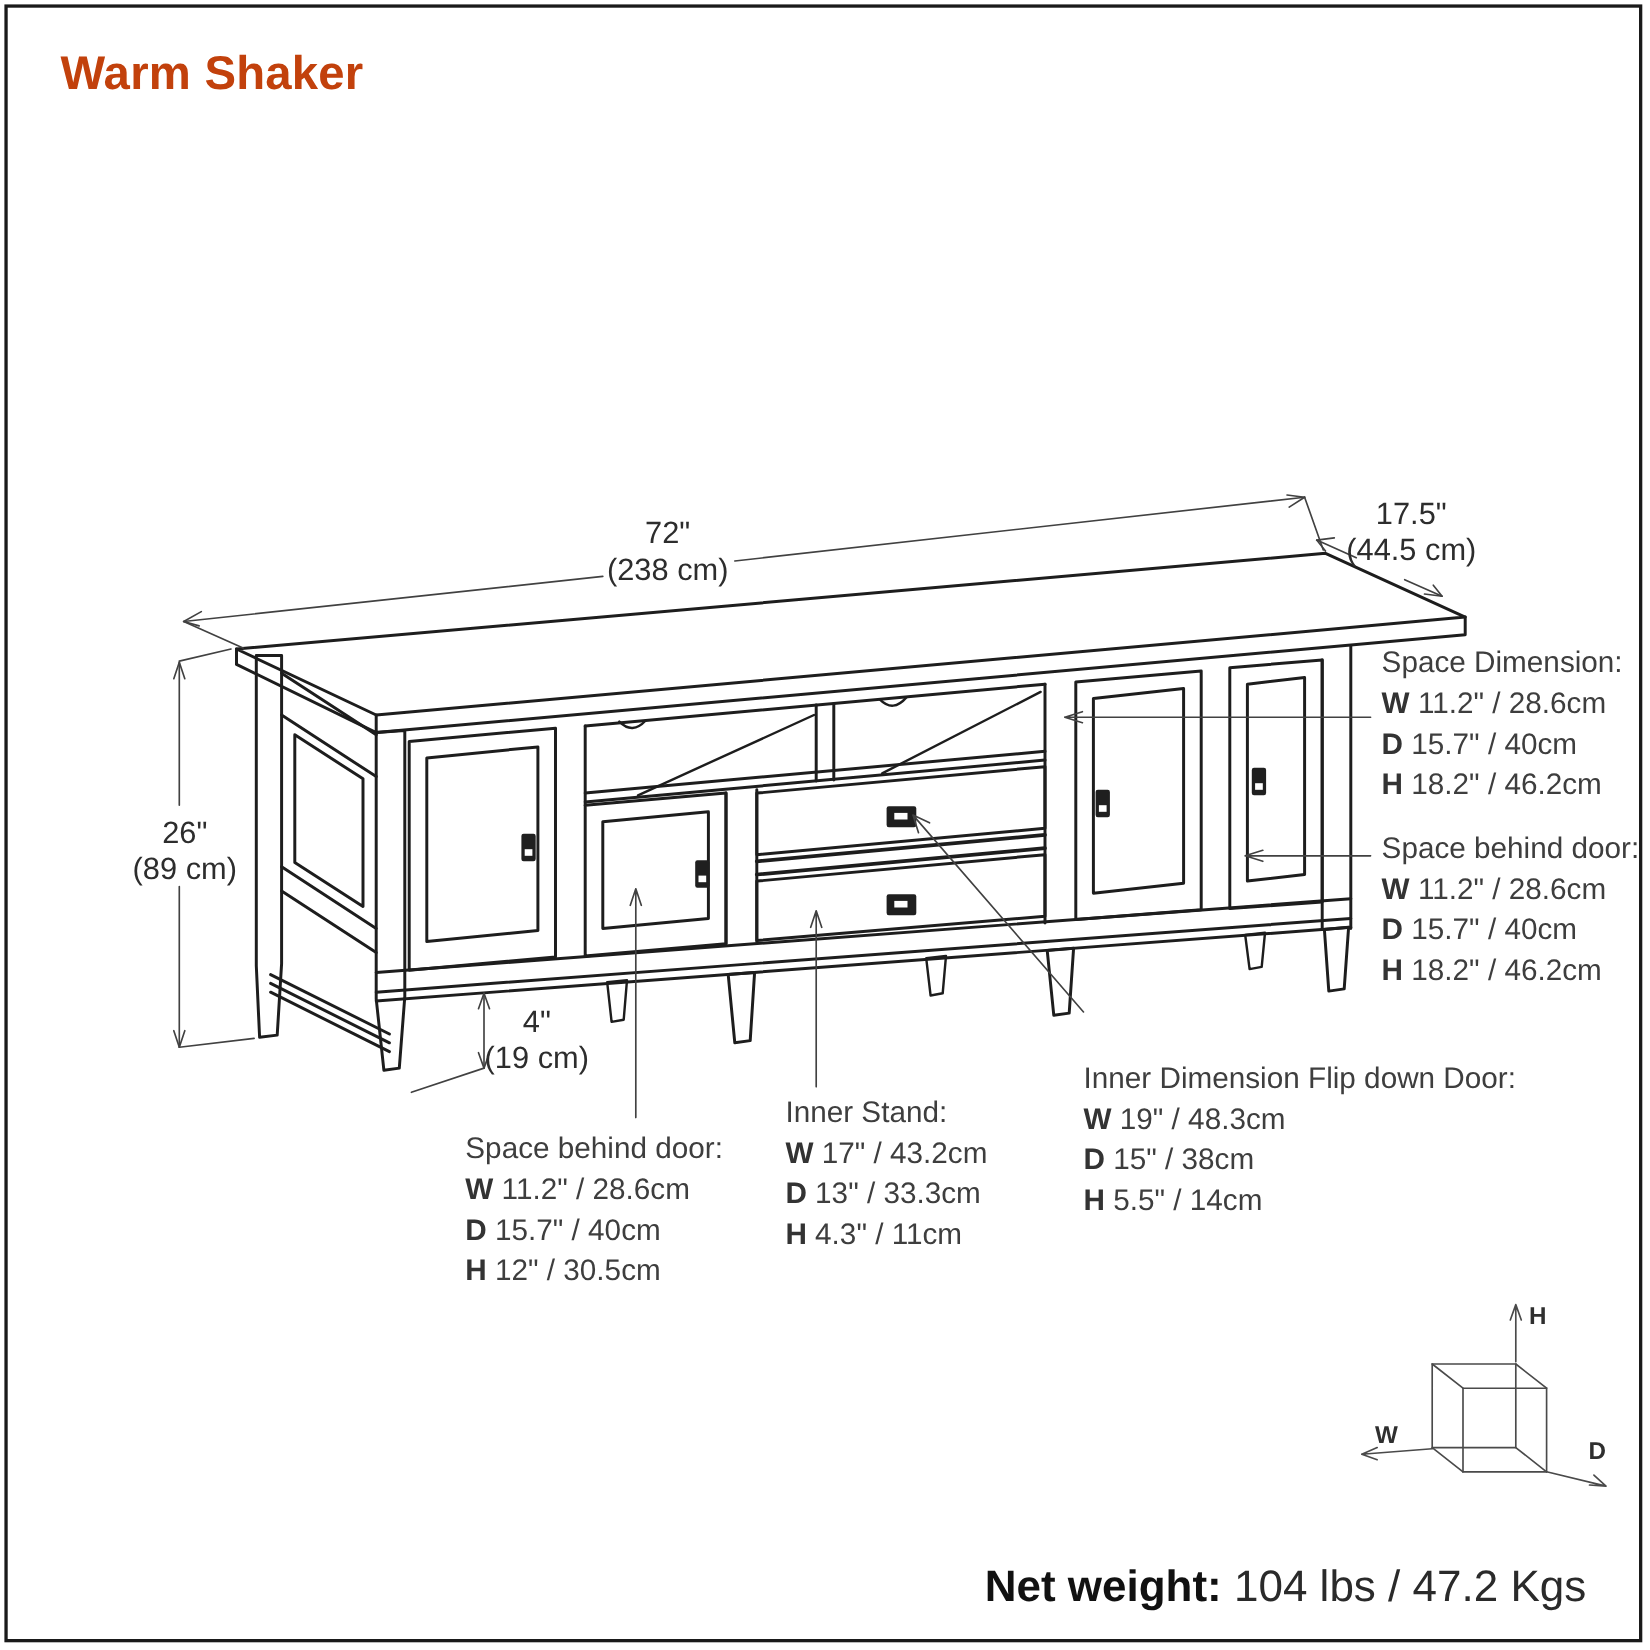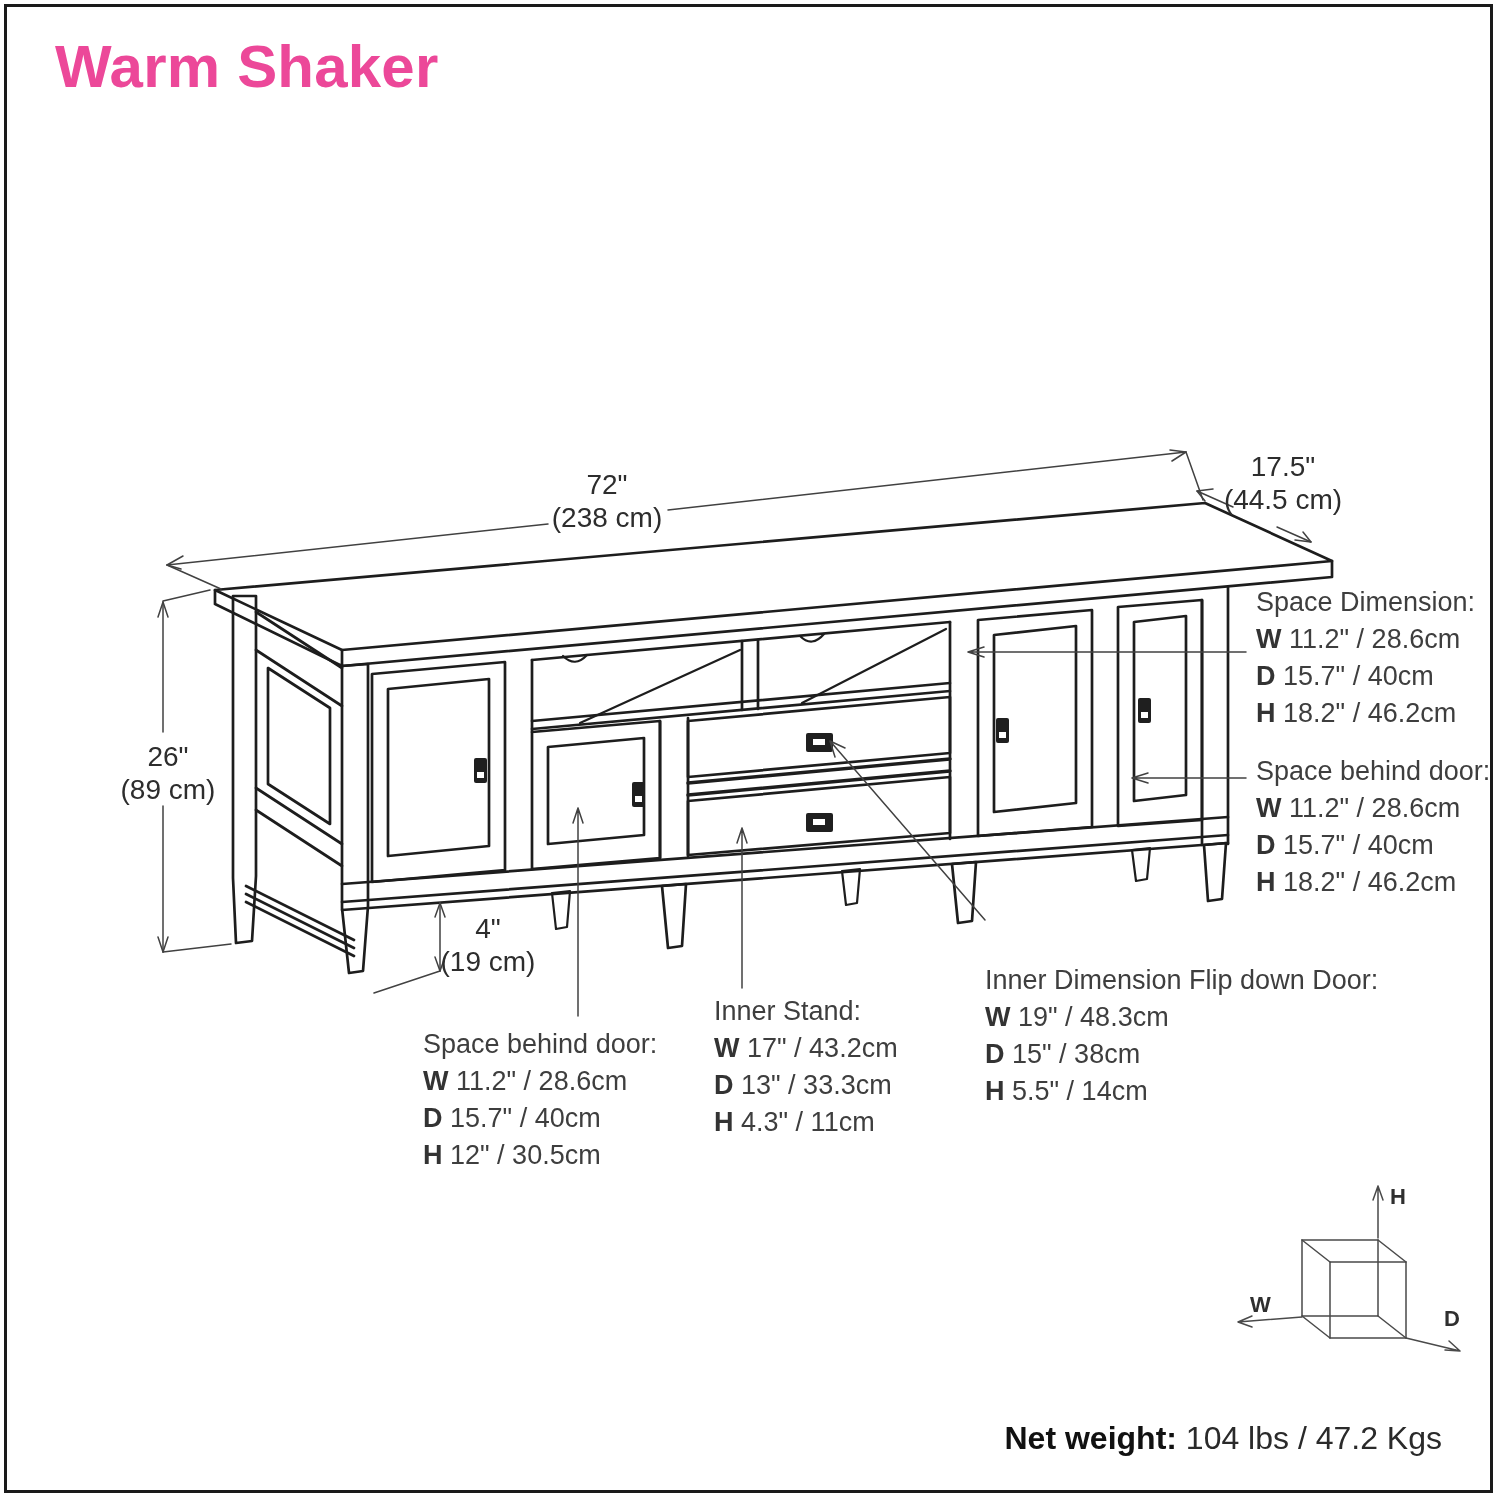--- a/index.html
+++ b/index.html
@@ -1,24 +1,24 @@
 <!DOCTYPE html>
 <html><head>
 <meta charset="utf-8">
 <style>
   html,body{margin:0;padding:0;background:#fff;}
   body{width:1500px;height:1500px;position:relative;font-family:"Liberation Sans",sans-serif;overflow:hidden;}
   .frame{position:absolute;left:4px;top:4px;width:1489px;height:1489px;border:3px solid #1a1a1a;box-sizing:border-box;}
   svg.drawing{position:absolute;left:0;top:0;}
-  .title{position:absolute;left:55px;top:40px;font-size:60px;line-height:54px;font-weight:bold;color:#ec4899;letter-spacing:.2px;}
+  .title{position:absolute;left:55px;top:40px;font-size:43px;line-height:54px;font-weight:bold;color:#c2410c;letter-spacing:.2px;}
   .dim{position:absolute;font-size:28px;line-height:33px;color:#2d2d2d;text-align:center;transform:translateX(-50%);white-space:nowrap;}
   .ann{position:absolute;font-size:27px;line-height:37px;color:#3e3e3e;white-space:nowrap;}
   .ann .t{display:block;}
   .ann .k{font-weight:bold;color:#333;}
-  .netweight{position:absolute;right:58px;top:1420px;font-size:32px;color:#2a2a2a;white-space:nowrap;}
+  .netweight{position:absolute;right:58px;top:1420px;font-size:40px;color:#2a2a2a;white-space:nowrap;}
   .netweight .k{font-weight:bold;color:#111;}
   .axlabel{position:absolute;font-size:22px;font-weight:bold;color:#2f2f2f;}
 </style>
 </head>
 <body>
 
 <div class="frame"></div>
 
 <svg class="drawing" width="1500" height="1500" viewBox="0 0 1500 1500" aria-hidden="true">
 

